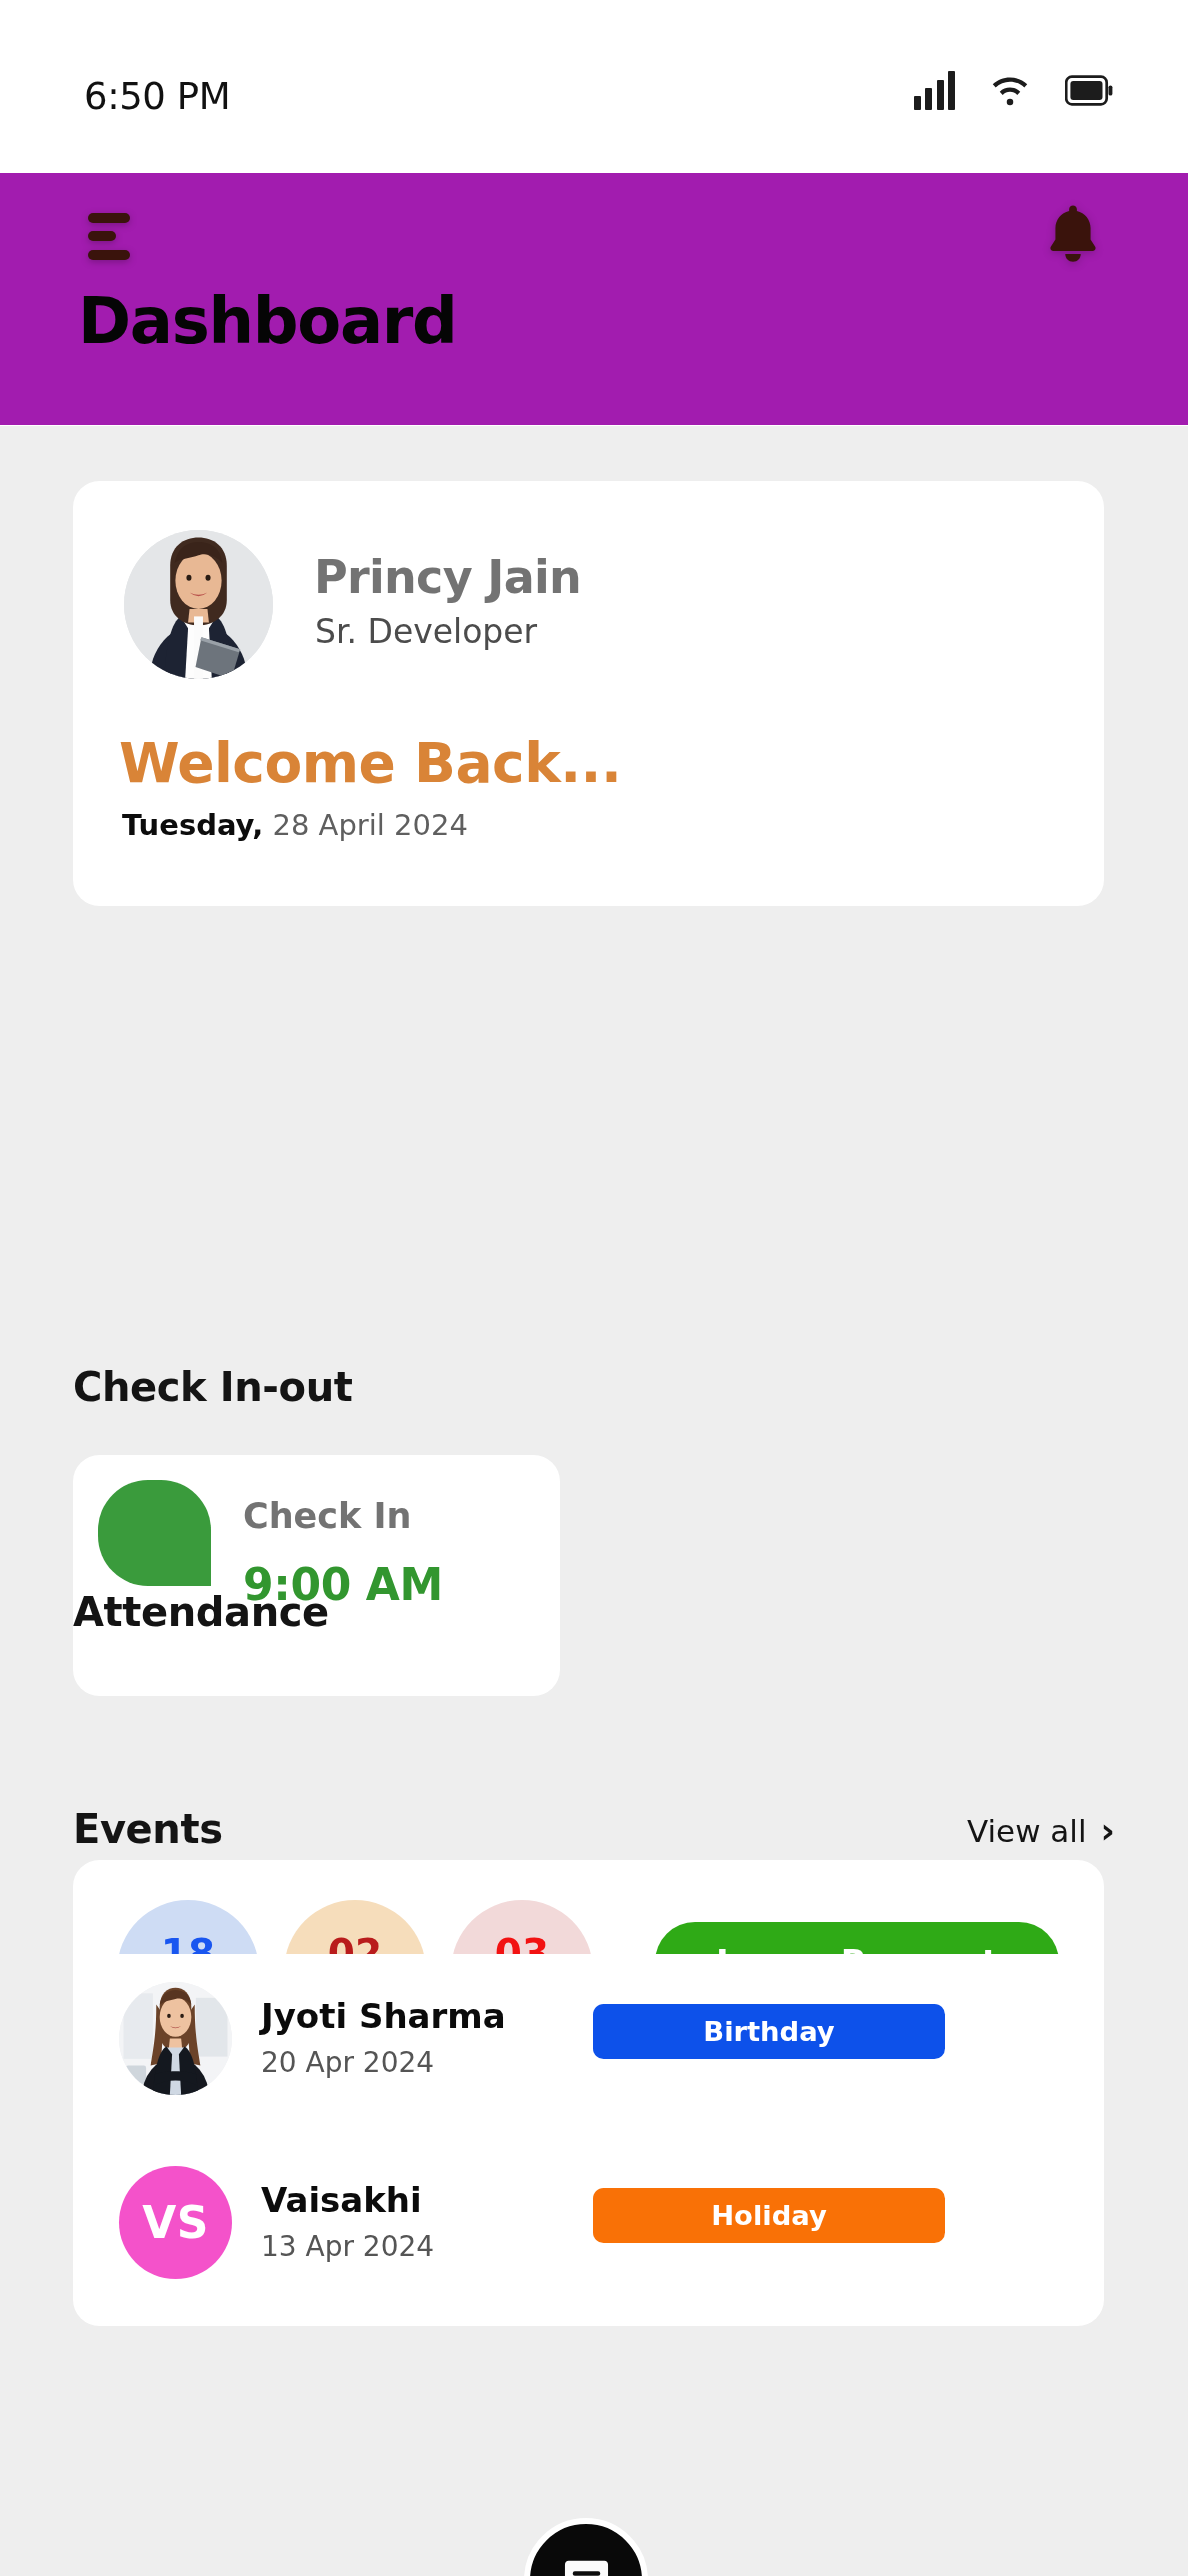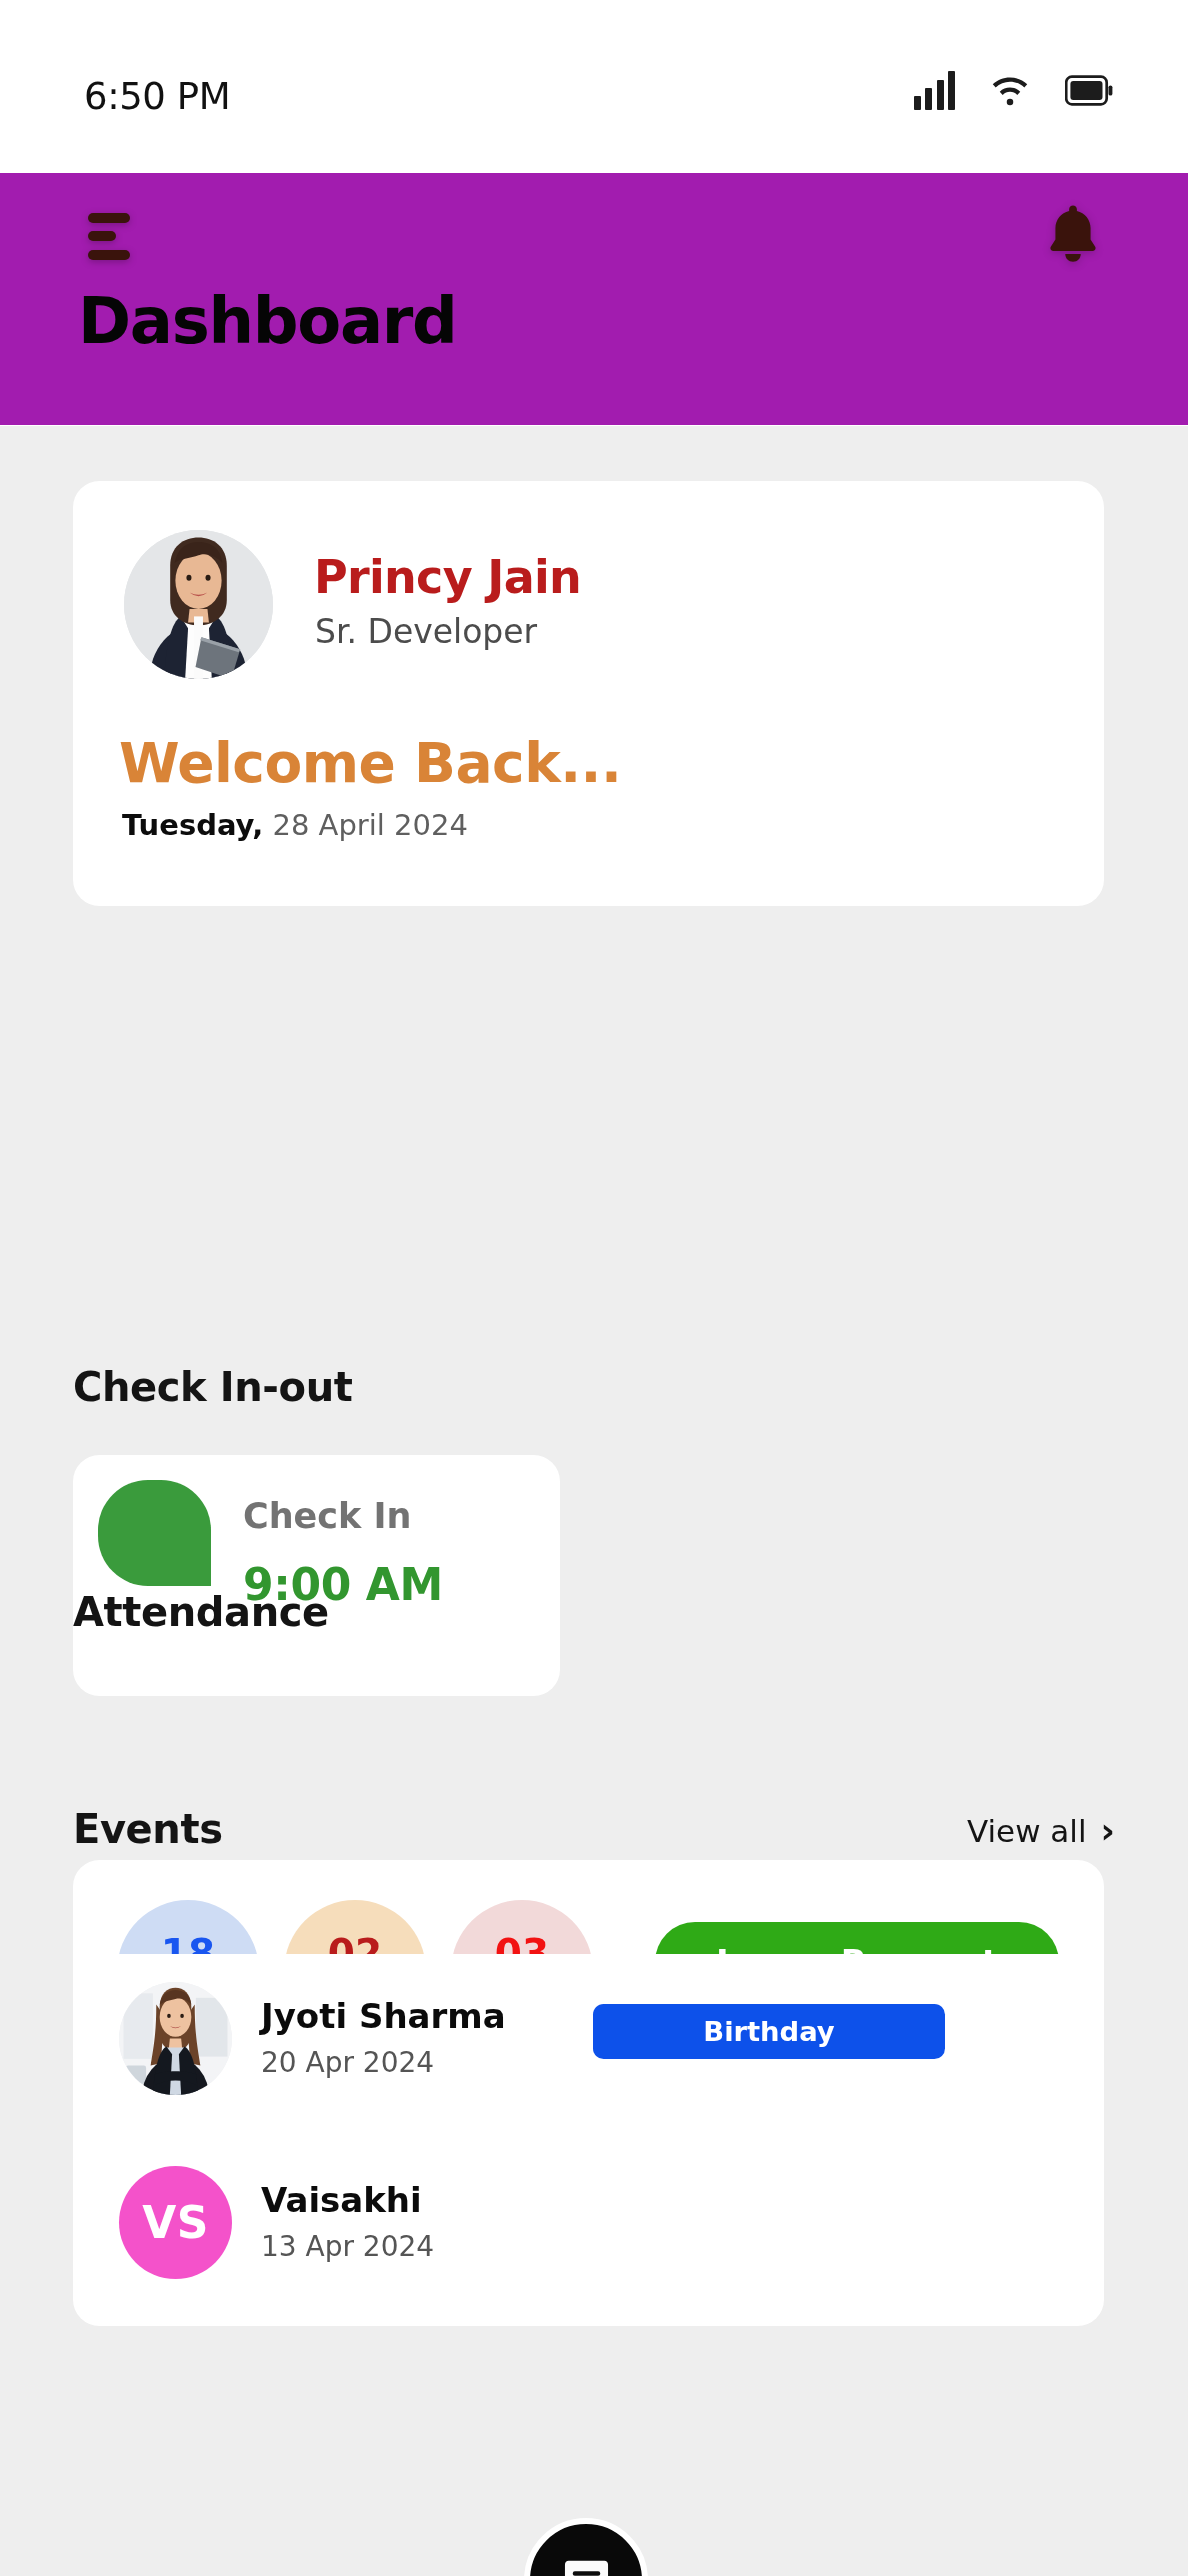--- a/index.html
+++ b/index.html
@@ -123,21 +123,21 @@
     overflow: hidden;
     background: #e3e5e7;
   }
   .avatar-lg svg { width: 100%; height: 100%; display: block; }
 
   .profile-name {
     position: absolute;
     left: 241px; top: 69px;
     font-size: 46px;
     font-weight: 700;
-    color: #b91c1c;
+    color: #737373;
     letter-spacing: -0.7px;
   }
   .profile-role {
     position: absolute;
     left: 242px; top: 131px;
     font-size: 33px;
     font-weight: 400;
     color: #4c4c4c;
   }
   .welcome-text {
@@ -477,20 +477,21 @@
         </div>
         <div class="ev-title">Jyoti Sharma</div>
         <div class="ev-date">20 Apr 2024</div>
         <div class="ev-badge badge-birthday">Birthday</div>
       </div>
 
       <div class="event-row r2">
         <div class="ev-avatar ev-initials">VS</div>
         <div class="ev-title">Vaisakhi</div>
         <div class="ev-date">13 Apr 2024</div>
+        <div class="ev-badge badge-holiday">Holiday</div>
       </div>
 
     </div>
 
     <div class="fab">
       <svg viewBox="0 0 24 24">
         <path d="M4.2 3.4h15.6c.9 0 1.6.7 1.6 1.6v9.4c0 .9-.7 1.6-1.6 1.6h-8l-3.3 4.4v-4.4H4.2c-.9 0-1.6-.7-1.6-1.6V5c0-.9.7-1.6 1.6-1.6z" fill="#fbfbfb"></path>
         <rect x="6" y="8" width="12" height="1.9" rx=".9" fill="#0c0c0c"></rect>
         <rect x="6" y="11.4" width="7.5" height="1.9" rx=".9" fill="#0c0c0c"></rect>
       </svg>

